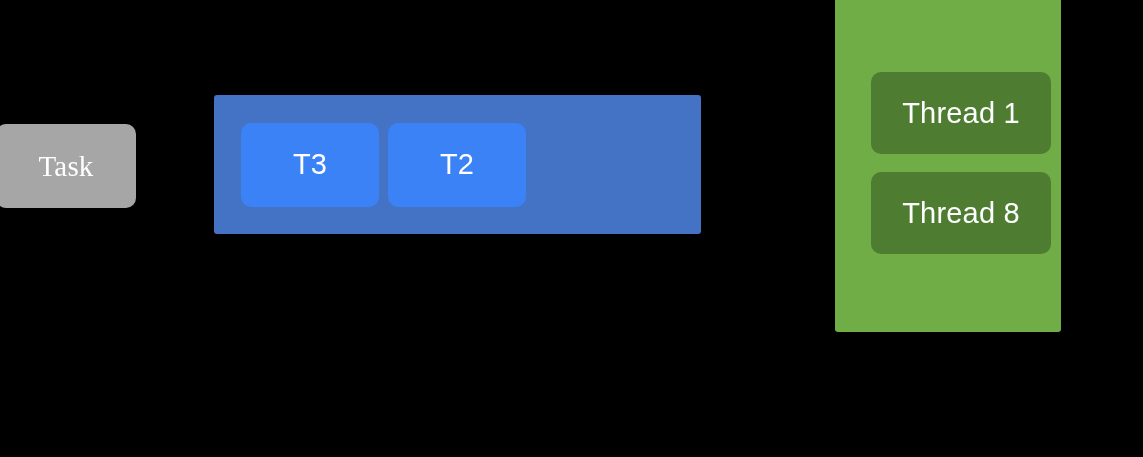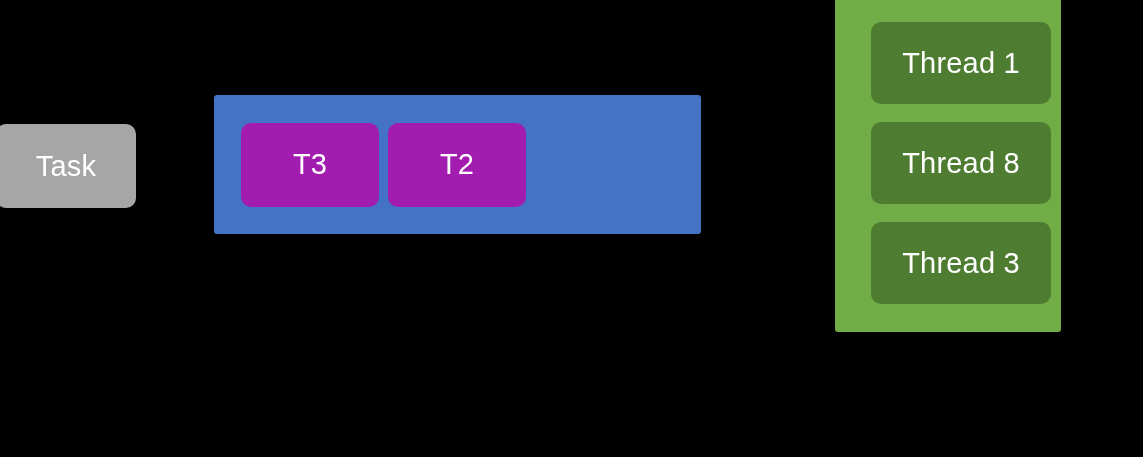--- a/index.html
+++ b/index.html
@@ -27,41 +27,42 @@
     border-radius: 10px;
     display: flex;
     align-items: center;
     justify-content: center;
   }
   .task-label {
     color: #FFFFFF;
     font-size: 29px;
     line-height: 1;
     letter-spacing: 0.2px;
+    font-family: Liberation Serif, serif;
   }
 
   
   .queue-panel {
     position: absolute;
     left: 214px;
     top: 95px;
     width: 487px;
     height: 139px;
     background: #4472C4;
     border-radius: 3px;
     display: flex;
     align-items: center;
     gap: 9px;
     padding-left: 27px;
     box-sizing: border-box;
   }
   .queue-item {
     width: 138px;
     height: 84px;
-    background: #a21caf;
+    background: #3b82f6;
     border-radius: 10px;
     display: flex;
     align-items: center;
     justify-content: center;
     flex: none;
   }
   .queue-item-label {
     color: #FFFFFF;
     font-size: 29px;
     line-height: 1;
@@ -121,18 +122,15 @@
     </div>
   </div>
 
   <div class="pool-panel">
     <div class="thread-item">
       <span class="thread-item-label">Thread 1</span>
     </div>
     <div class="thread-item">
       <span class="thread-item-label">Thread 8</span>
     </div>
-    <div class="thread-item">
-      <span class="thread-item-label">Thread 3</span>
-    </div>
   </div>
 
 </div>
 
 </body></html>

